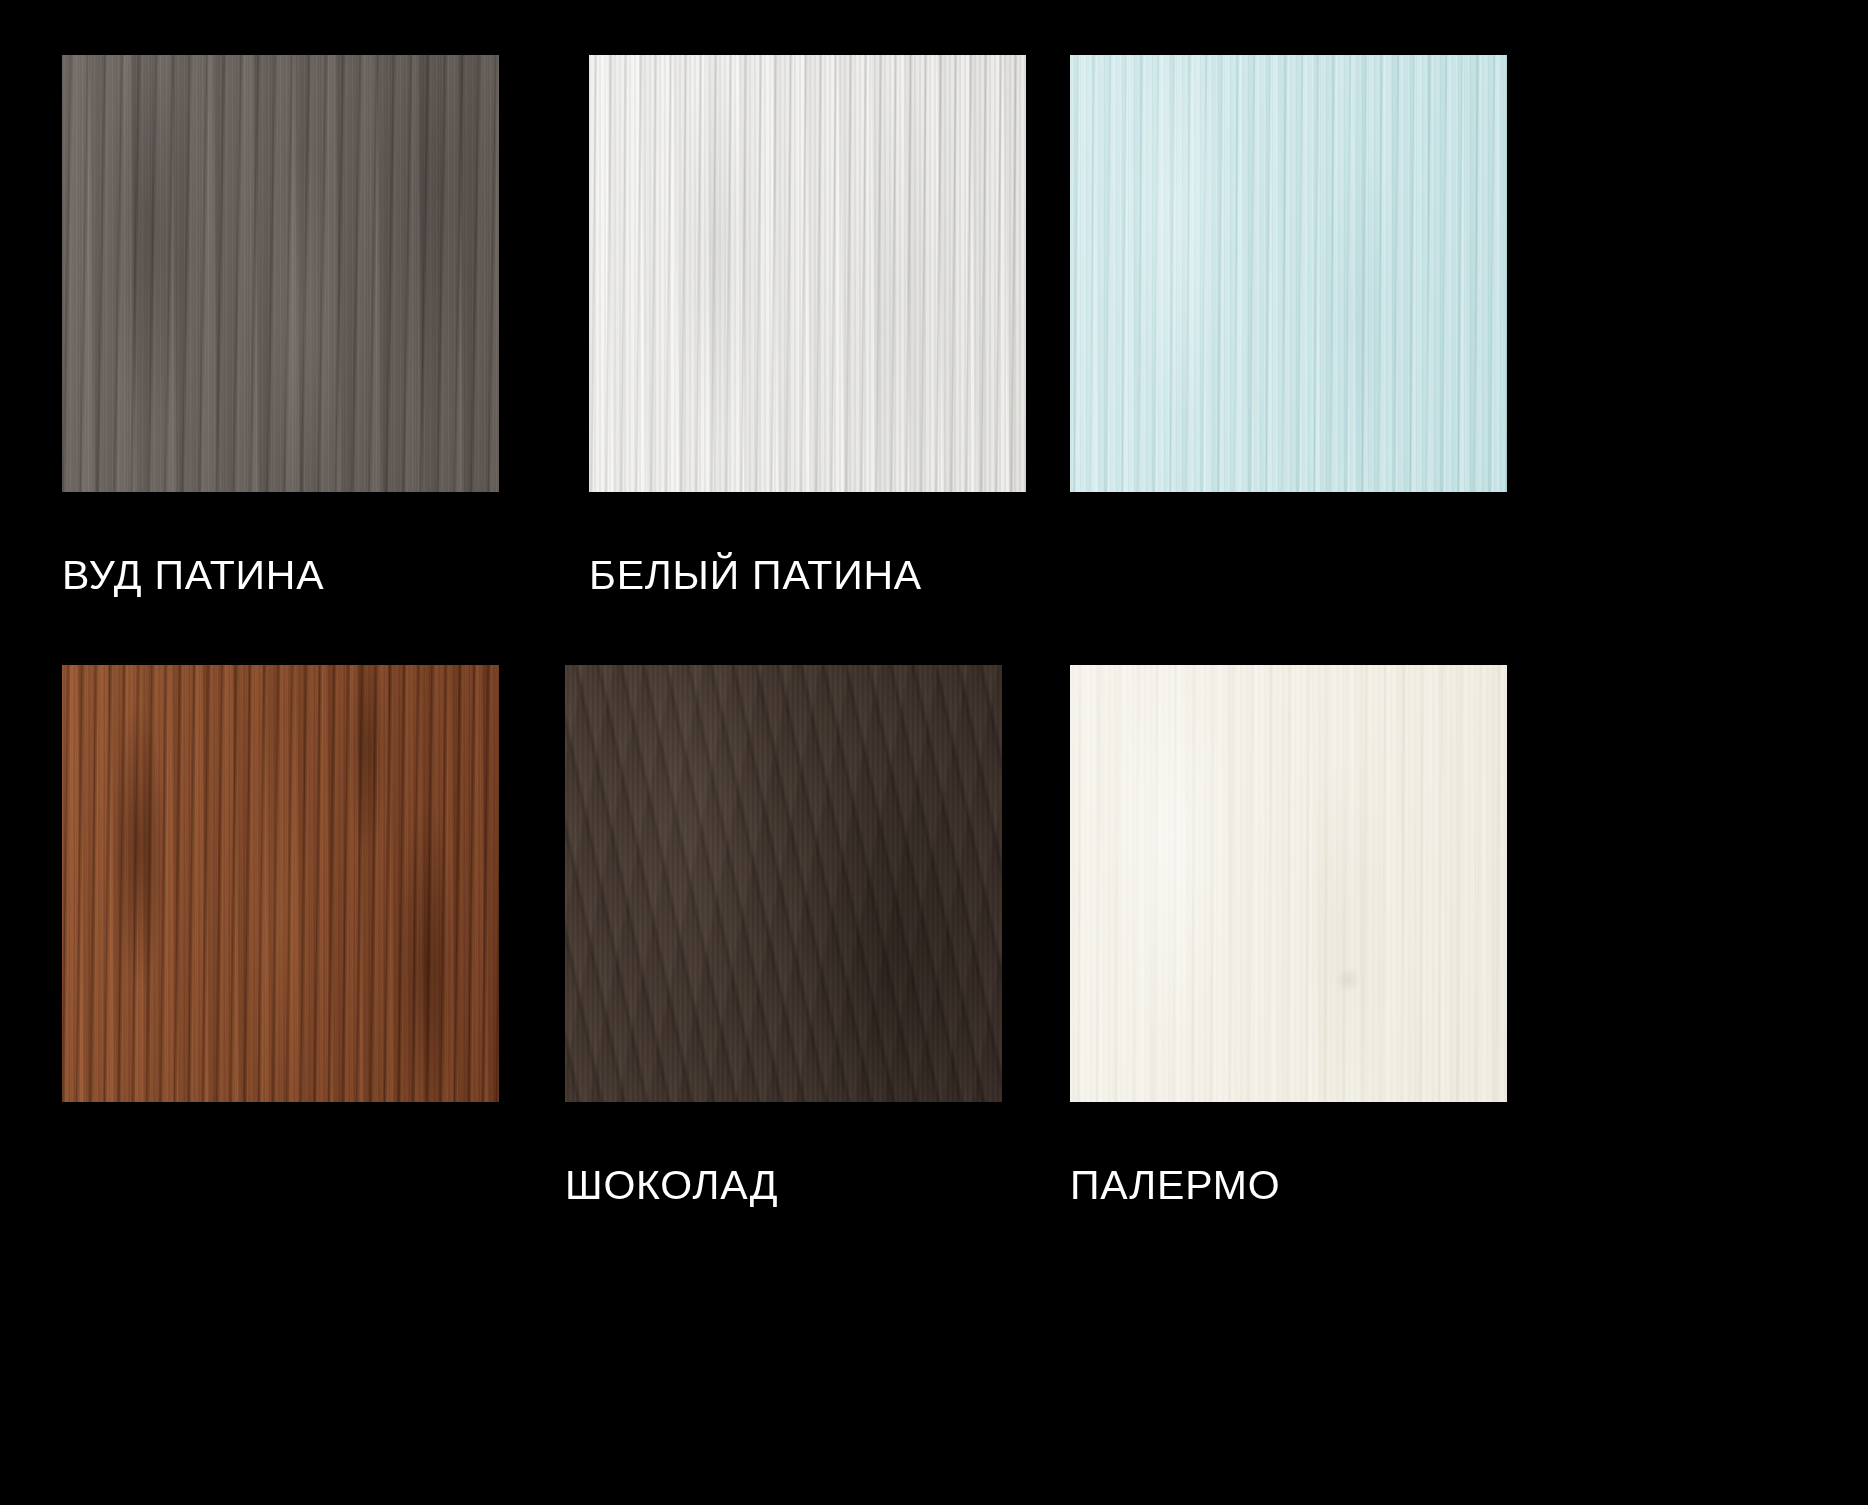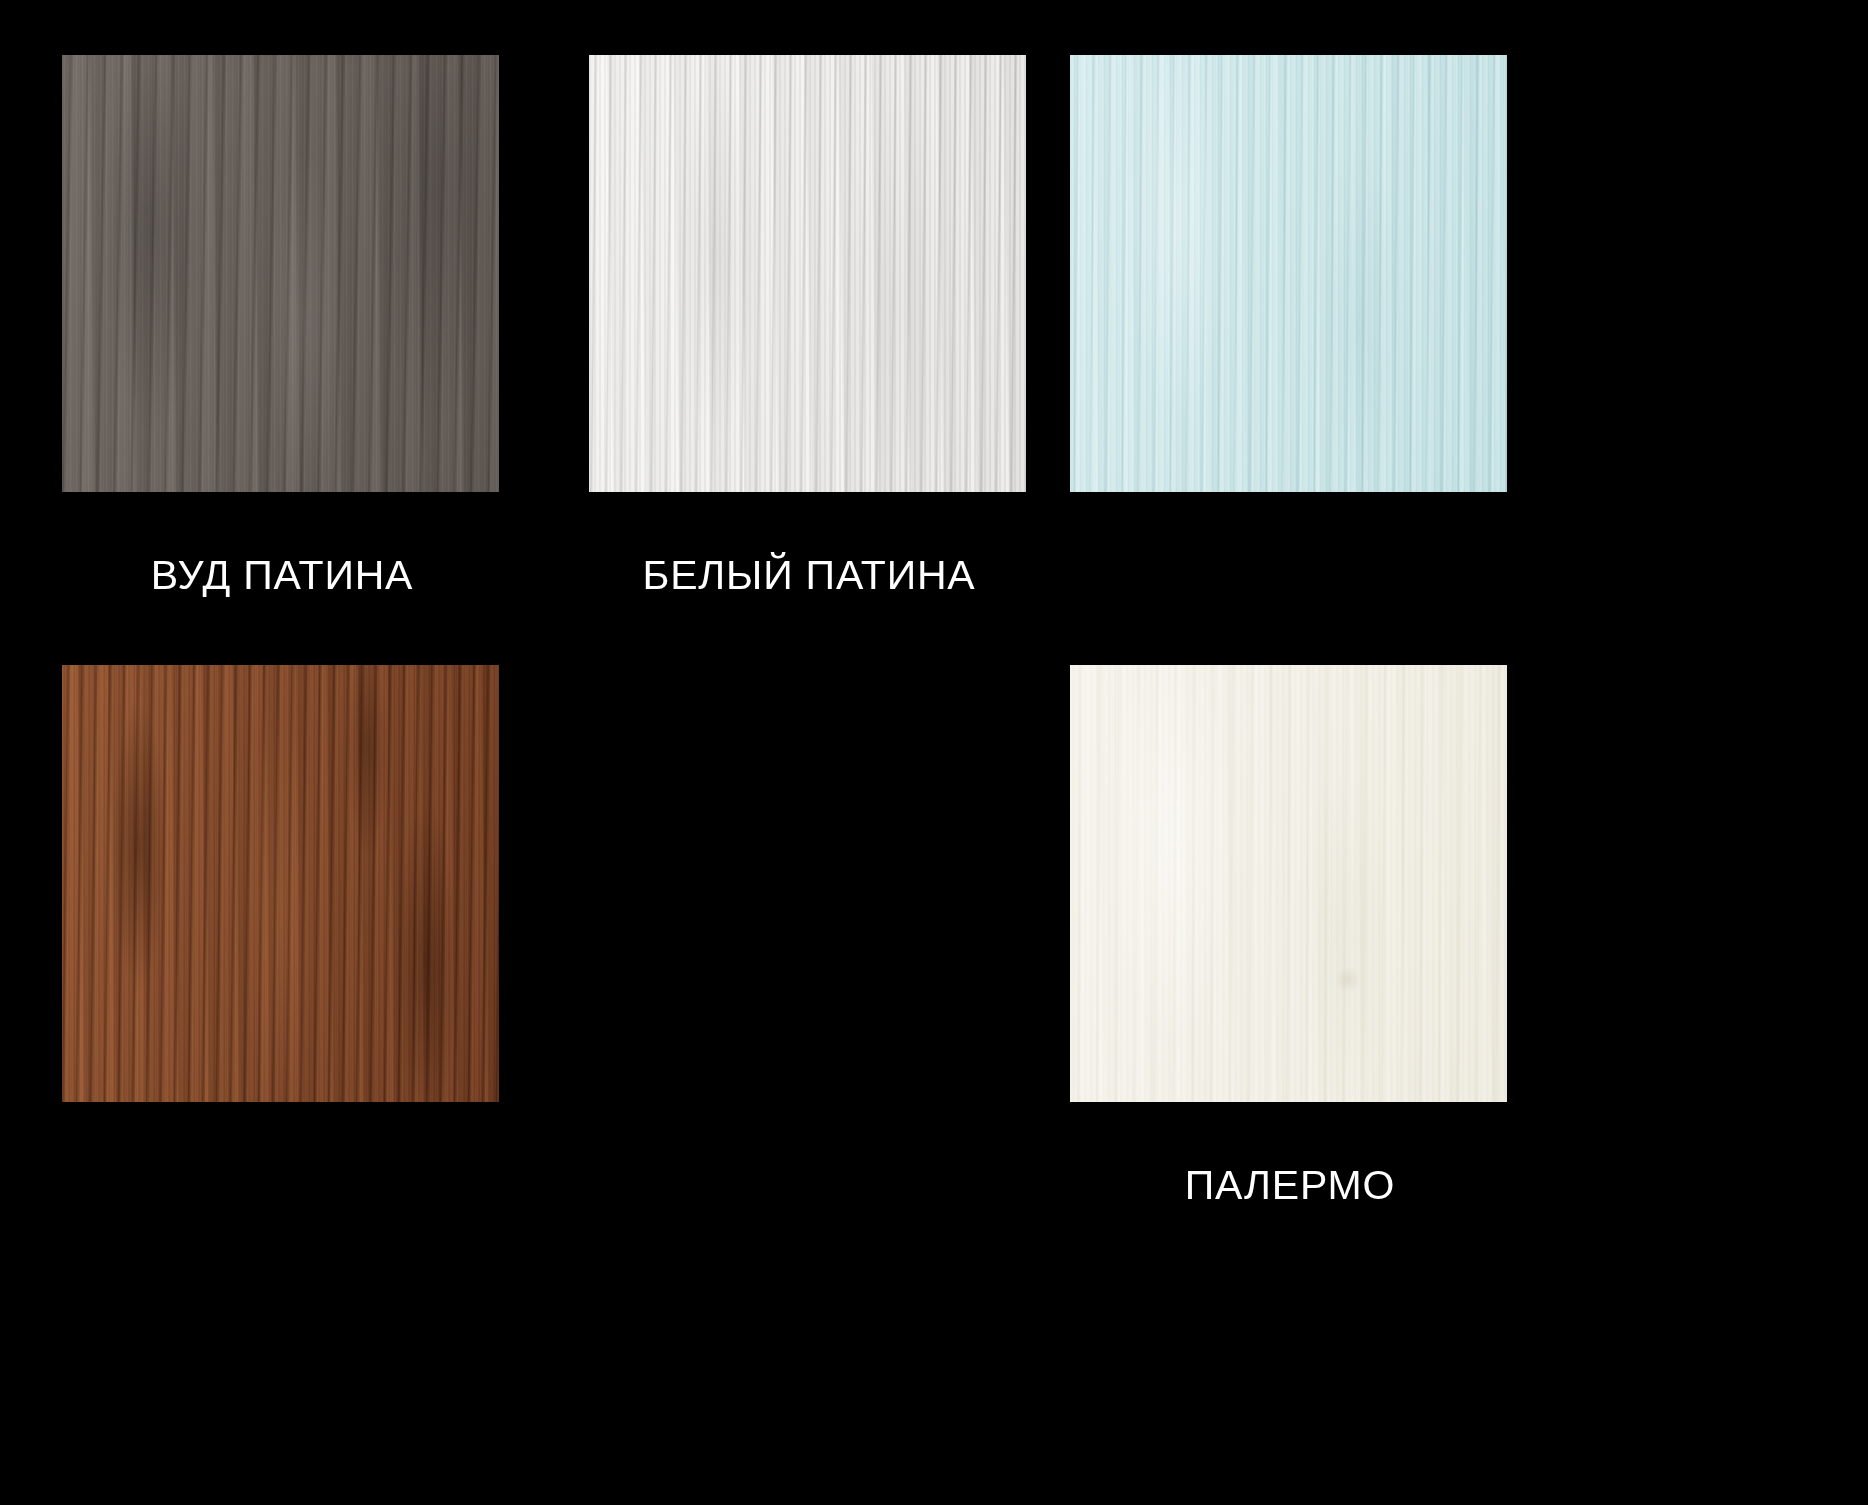--- a/index.html
+++ b/index.html
@@ -14,21 +14,20 @@
 
   body {
     font-family: "Liberation Sans", sans-serif;
   }
 
   .swatch-grid {
     position: relative;
     width: 1868px;
     height: 1505px;
     background: #000000;
-    text-align: center;
   }
 
   .swatch-cell {
     position: absolute;
     width: 440px;
   }
 
   .swatch-tile {
     position: relative;
     width: 437px;
@@ -273,20 +272,28 @@
   </div>
 
   <div class="swatch-cell" style="left:62px; top:665px;">
     <div class="swatch-tile t-palermo">
       <div class="grain"></div>
       <div class="grain-b"></div>
       <div class="grain-c"></div>
     </div>
   </div>
 
+  <div class="swatch-cell" style="left:565px; top:665px;">
+    <div class="swatch-tile t-chocolate">
+      <div class="grain"></div>
+      <div class="grain-b"></div>
+      <div class="grain-c"></div>
+    </div>
+    <div class="swatch-caption">ШОКОЛАД</div>
+  </div>
 
   <div class="swatch-cell" style="left:1070px; top:665px;">
     <div class="swatch-tile t-vanilla">
       <div class="grain"></div>
       <div class="grain-b"></div>
       <div class="grain-c"></div>
     </div>
     <div class="swatch-caption">ПАЛЕРМО</div>
   </div>
 

